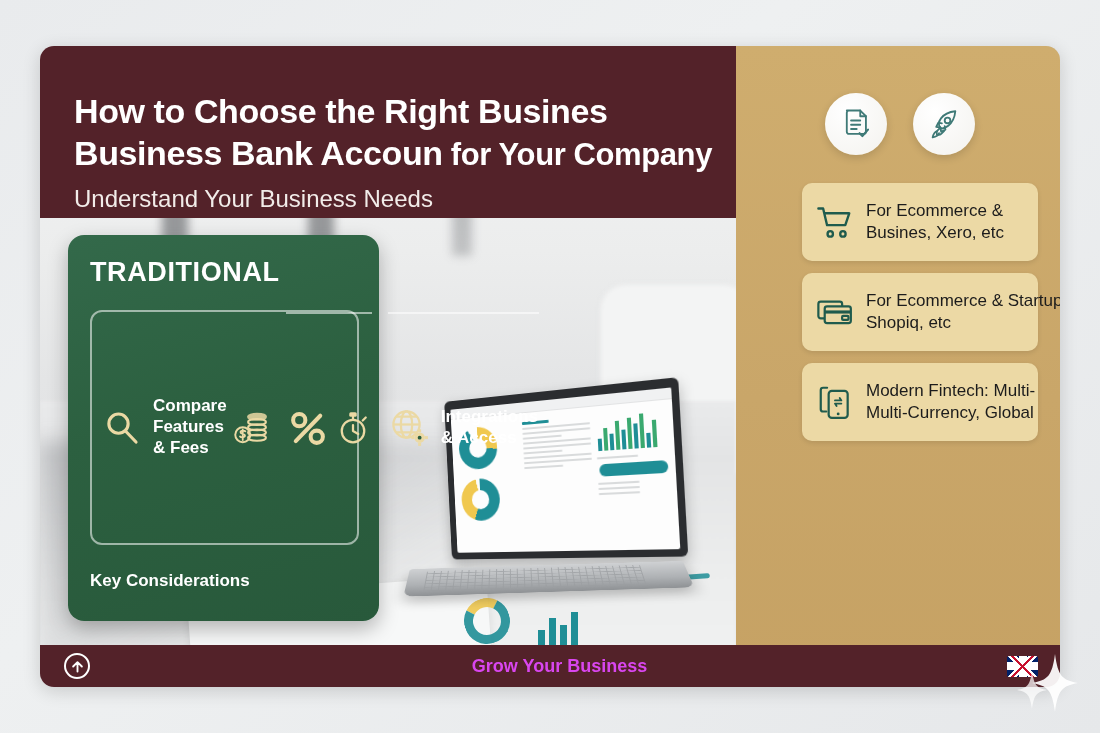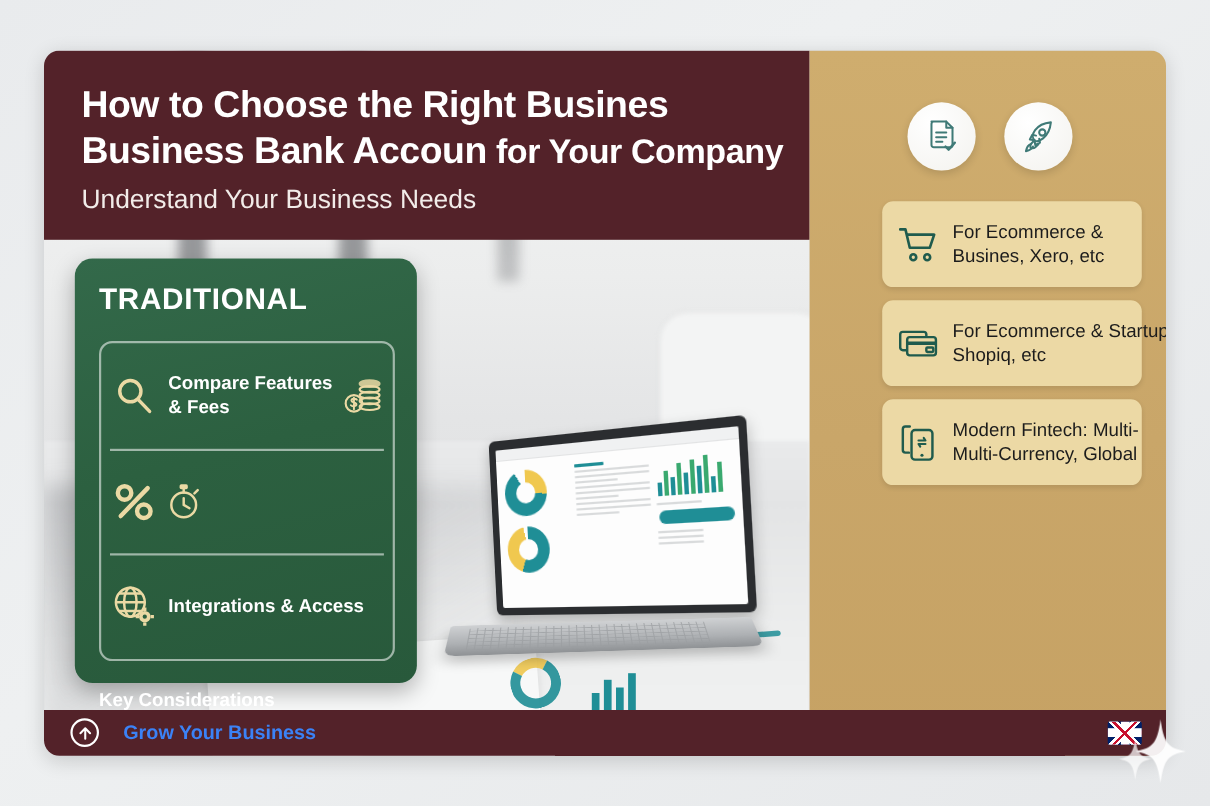--- a/index.html
+++ b/index.html
@@ -142,21 +142,21 @@
   .p-line {
     position: absolute; left: 470px; top: 534px; width: 200px; height: 5px;
     background: #1f8e96; transform: rotate(-4deg); border-radius: 3px; opacity: .85;
   }
 
   
   .header {
     position: absolute; left: 0; top: 0;
     width: 696px; height: 172px;
     background: #532229;
-    padding: 28px 0 0 34px;
+    padding: 44px 0 0 34px;
   }
   .title-l1, .title-l2 {
     color: #ffffff; font-size: 34px; font-weight: bold;
     letter-spacing: -0.4px; line-height: 1.24; white-space: nowrap;
   }
   .title-l2 .thin { font-weight: bold; font-size: 31px; text-align: center; }
   .subtitle {
     color: #f2ece9; font-size: 24px; font-weight: normal;
     margin-top: 10px; white-space: nowrap;
   }
@@ -167,23 +167,23 @@
     width: 311px; height: 386px;
     background: linear-gradient(165deg, #33694a 0%, #2c6040 45%, #28593b 100%);
     border-radius: 16px;
     box-shadow: 0 8px 20px rgba(0,0,0,0.28);
     padding: 22px 20px 0 22px;
   }
   .gc-title {
     color: #ffffff; font-size: 27px; font-weight: bold; letter-spacing: .6px;
   }
   .gc-box {
-    margin-top: 22px; height: 291px;
+    margin-top: 22px; height: 235px;
     border: 2px solid rgba(255,255,255,0.55); border-radius: 12px;
-    display: flex; flex-direction: column;
+    display: flex; flex-direction: row;
   }
   .gc-row {
     flex: 1; display: flex; align-items: center; gap: 10px; padding: 0 9px;
     position: relative;
   }
   .gc-row + .gc-row::before {
     content: ''; position: absolute; left: 8px; right: 8px; top: 0;
     height: 2px; background: rgba(255,255,255,0.55);
   }
   .gc-row .ic { flex: 0 0 42px; height: 42px; color: #ebd9a4; }
@@ -235,21 +235,21 @@
     display: flex; align-items: center; padding: 0 22px 0 24px;
   }
   .footer .up {
     width: 26px; height: 26px; border-radius: 50%;
     border: 2.5px solid #ffffff; color: #ffffff;
     display: flex; align-items: center; justify-content: center;
     flex: 0 0 26px;
   }
   .footer .up svg { width: 15px; height: 15px; display: block; }
   .footer .ftxt {
-    color: #3b82f6; font-size: 18px; font-weight: bold; margin-left: 22px; flex: 1;
+    color: #d946ef; font-size: 18px; font-weight: bold; margin-left: 22px; flex: 1; text-align: center;
   }
   .flag {
     width: 31px; height: 21px; border-radius: 2px; position: relative; overflow: hidden;
     background: #012169; flex: 0 0 31px;
   }
   .flag::before {
     content:''; position:absolute; left:-6px; top:-6px; right:-6px; bottom:-6px;
     background:
       linear-gradient(45deg, transparent 44%, #fff 44%, #fff 56%, transparent 56%),
       linear-gradient(-45deg, transparent 44%, #fff 44%, #fff 56%, transparent 56%);

